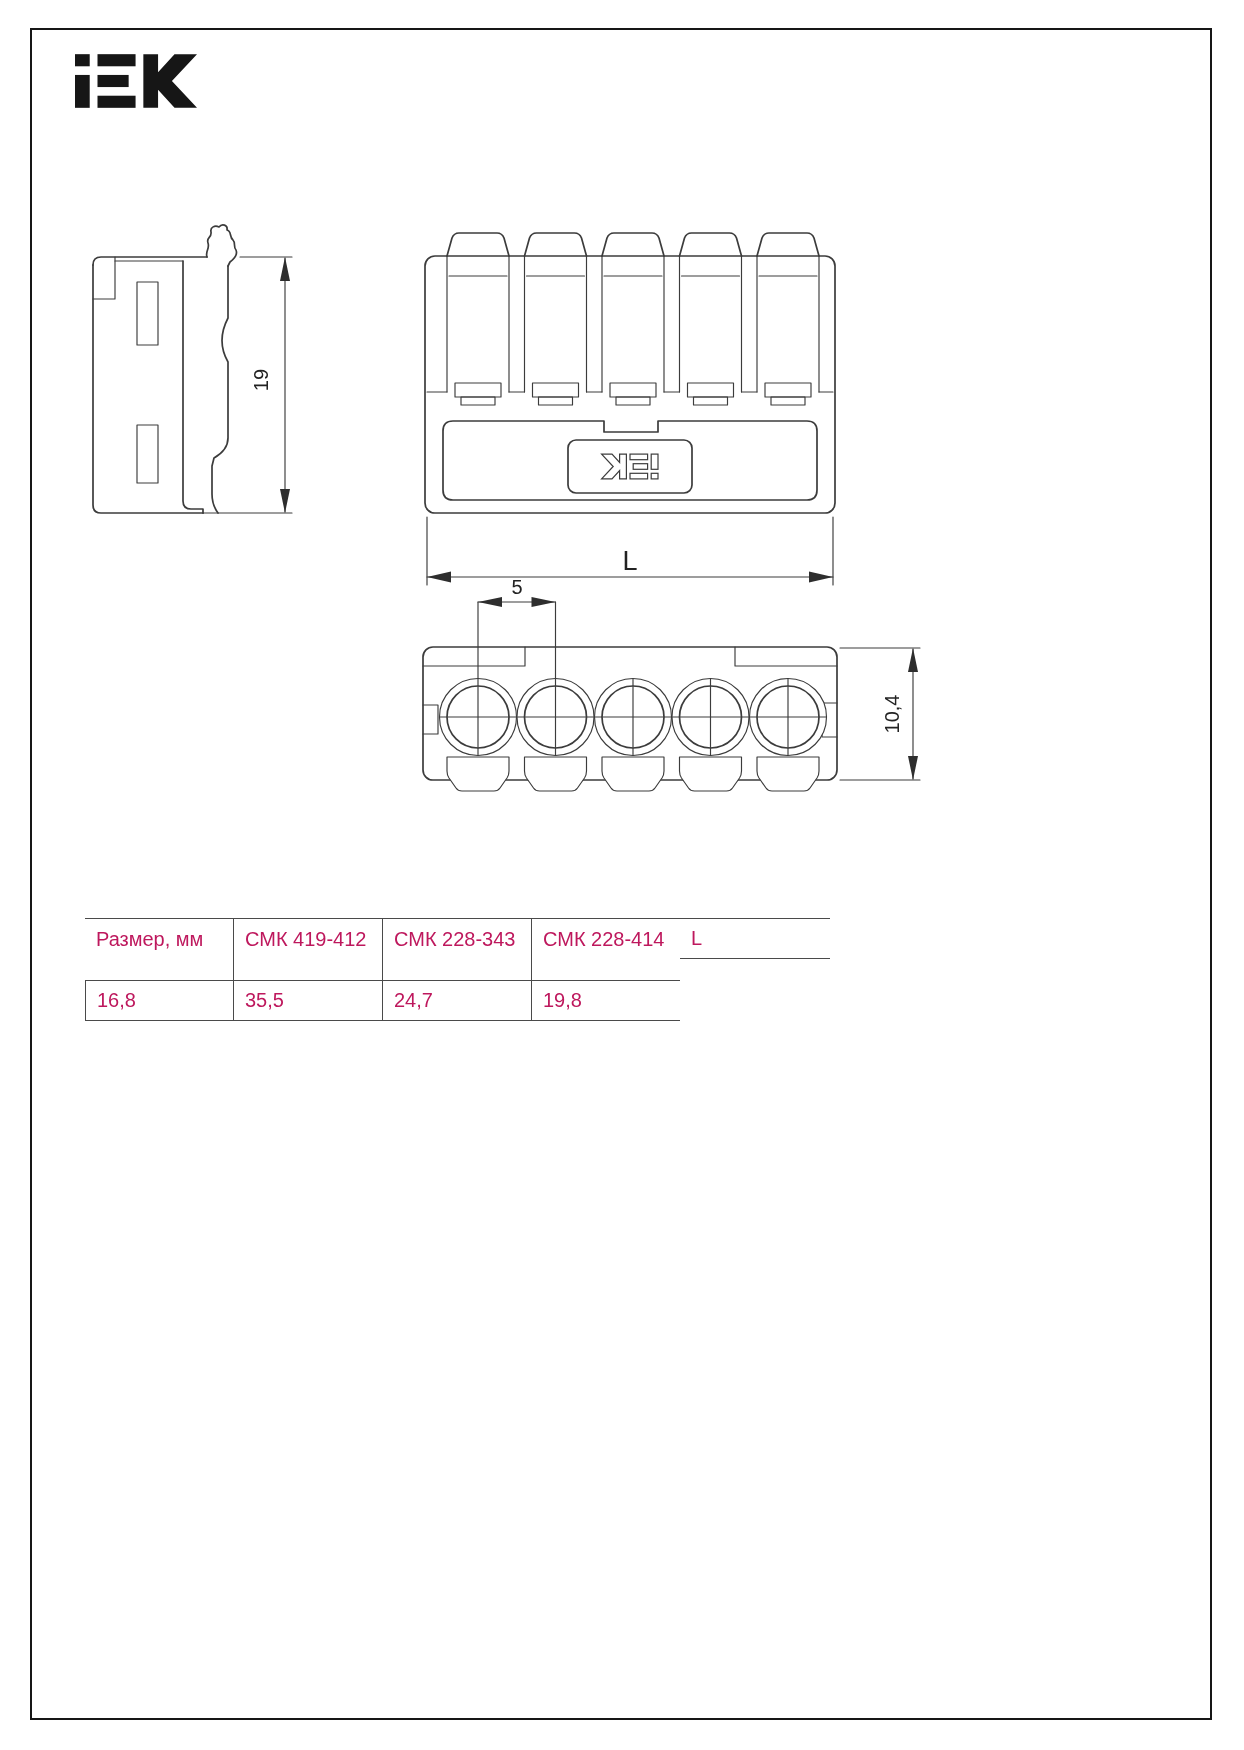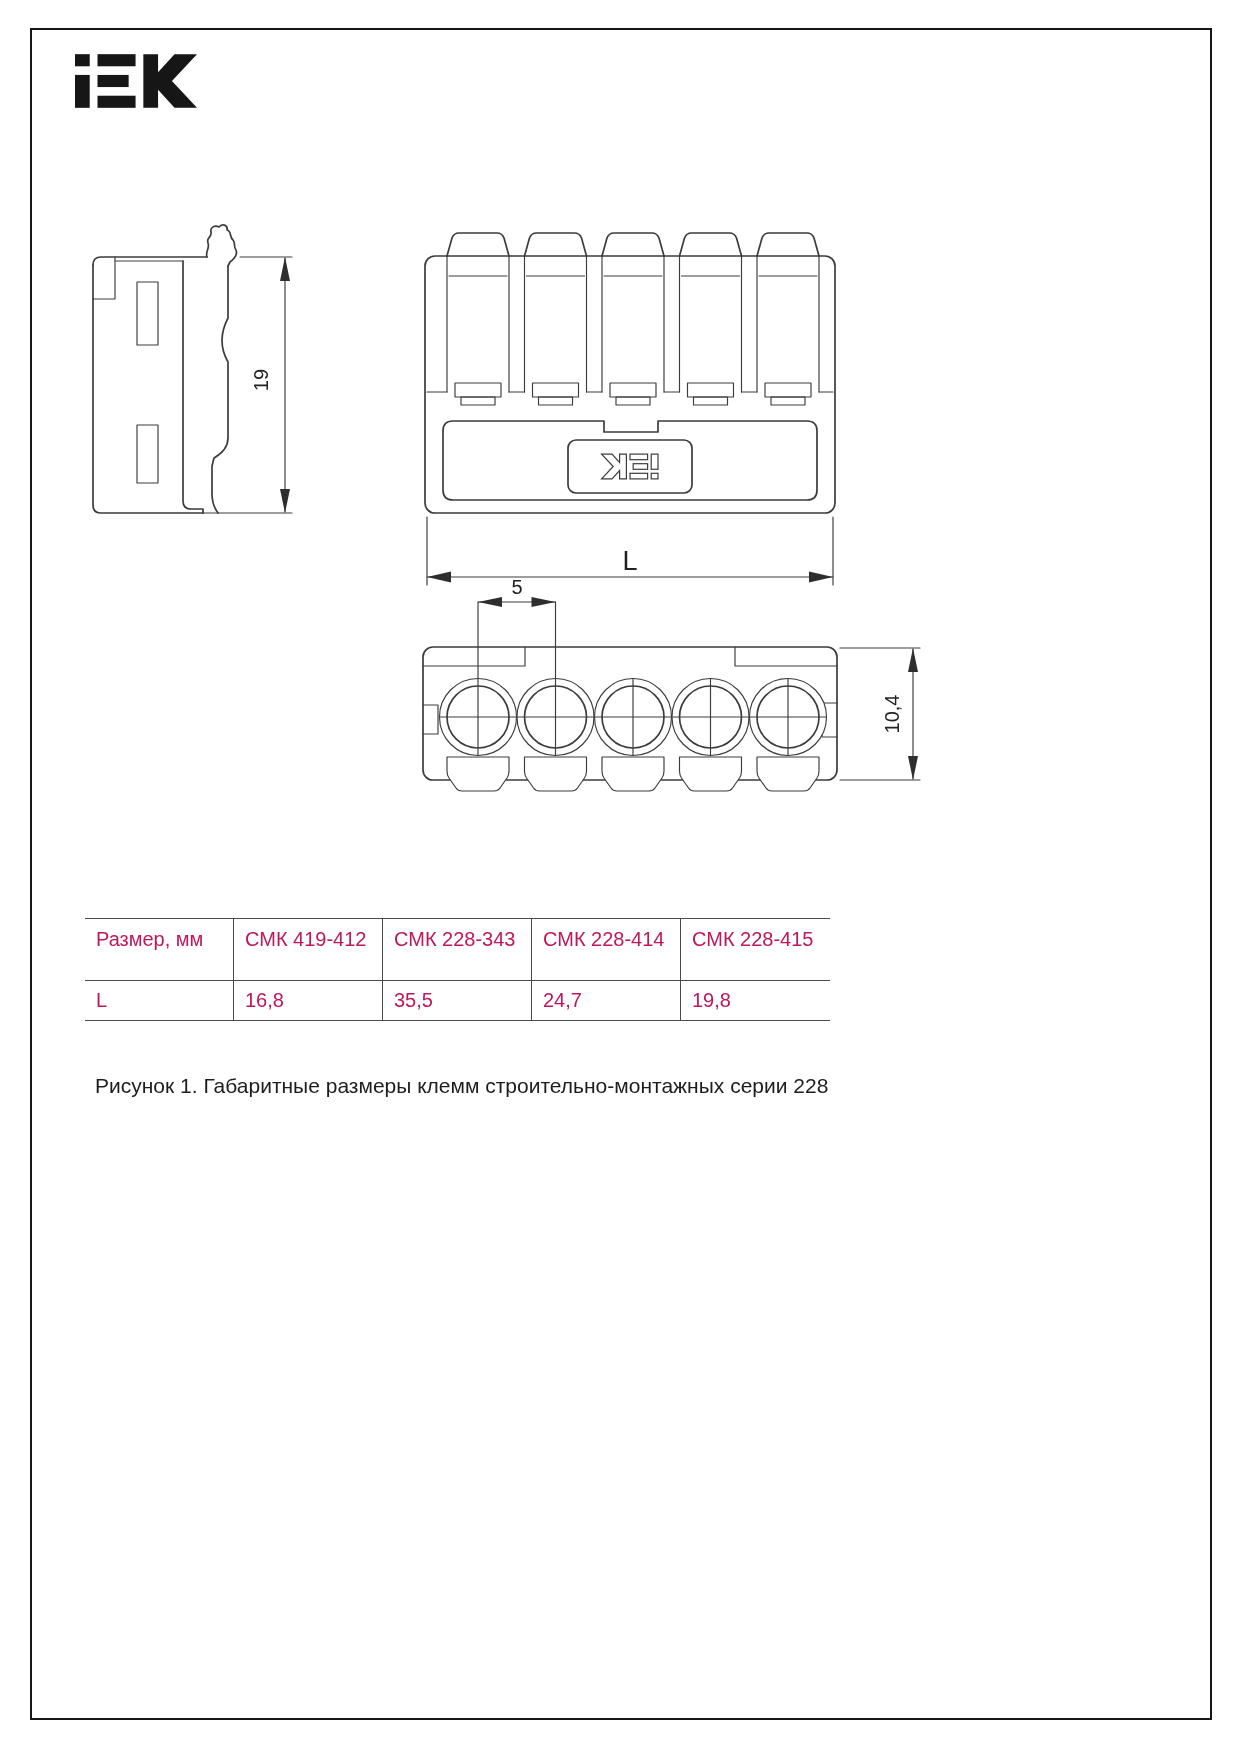--- a/index.html
+++ b/index.html
@@ -161,23 +161,21 @@
       <path class="arr" d="M913,780 L908,756 L918,756 Z"></path>
       <text class="dim" transform="translate(899,714) rotate(-90)" text-anchor="middle">10,4</text>
     </g>
   </svg>
 
   <div class="spec-table">
     <div class="cell th">Размер, мм</div>
     <div class="cell th v">СМК 419-412</div>
     <div class="cell th v">СМК 228-343</div>
     <div class="cell th v">СМК 228-414</div>
-    <div class="cell th v">СМК 228-415</div>
     <div class="cell td">L</div>
     <div class="cell td v">16,8</div>
     <div class="cell td v">35,5</div>
     <div class="cell td v">24,7</div>
     <div class="cell td v">19,8</div>
   </div>
 
-  <div class="caption">Рисунок 1. Габаритные размеры клемм строительно-монтажных серии 228</div>
 
 </div>
 
 </body></html>

